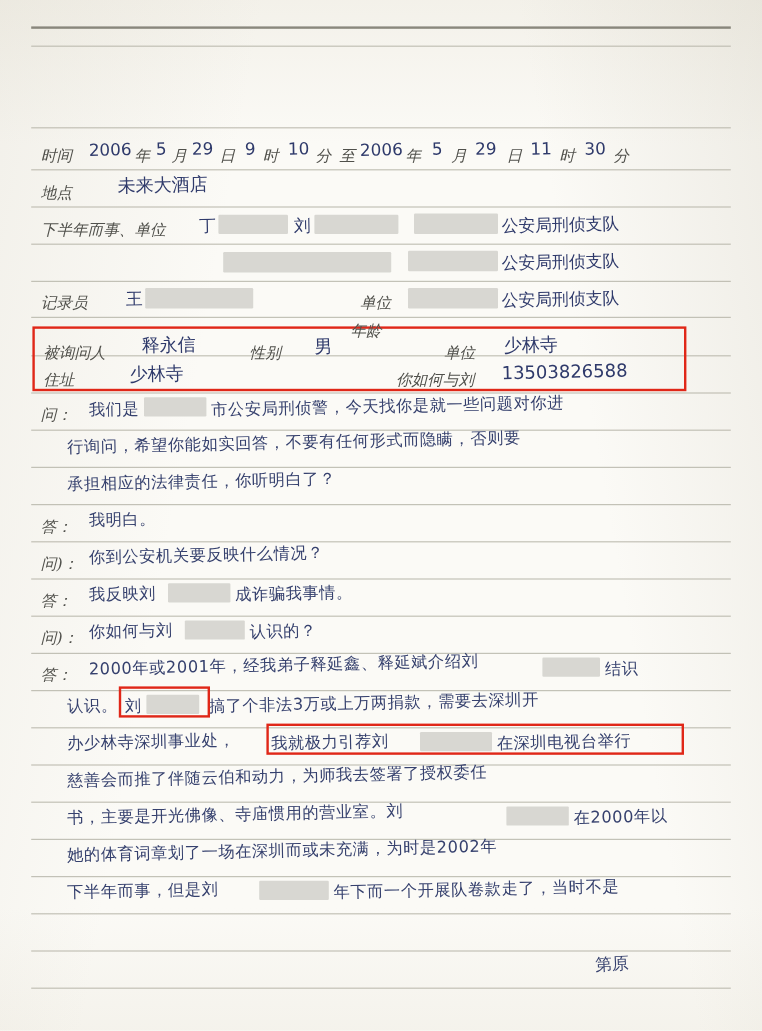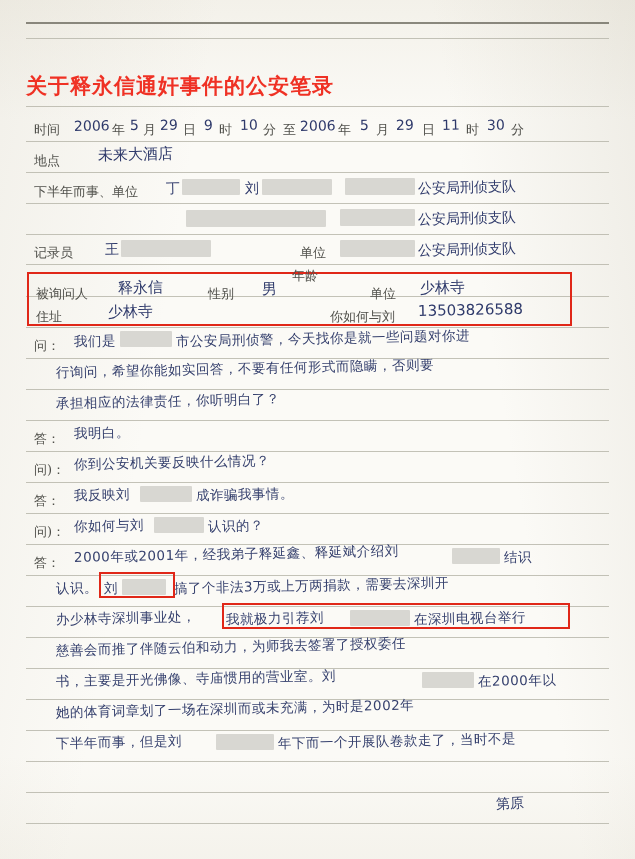--- a/index.html
+++ b/index.html
@@ -78,20 +78,21 @@
     letter-spacing: 1px;
     white-space: nowrap;
   }
 
   .printed {
     position: absolute;
     font-family: "DejaVu Serif", serif;
     font-size: 13px;
     color: #50504b;
     white-space: nowrap;
+    font-style: italic;
   }
   .hand {
     position: absolute;
     font-family: "DejaVu Sans", sans-serif;
     font-size: 14px;
     color: #2f3a6b;
     white-space: nowrap;
     transform: rotate(-1.2deg);
     transform-origin: left center;
   }
@@ -172,21 +173,20 @@
   <div class="rule" style="top:575px;"></div>
   <div class="rule" style="top:606px;"></div>
   <div class="rule" style="top:637px;"></div>
   <div class="rule" style="top:668px;"></div>
   <div class="rule" style="top:699px;"></div>
   <div class="rule" style="top:730px;"></div>
   <div class="rule" style="top:761px;"></div>
   <div class="rule" style="top:792px;"></div>
   <div class="rule" style="top:823px;"></div>
 
-  <div class="redtitle">关于释永信通奸事件的公安笔录</div>
 
   <div class="printed" style="left:34px; top:121px;">时间</div>
   <div class="hand" style="left:74px; top:118px;">2006</div>
   <div class="printed" style="left:112px; top:121px;">年</div>
   <div class="hand" style="left:130px; top:117px;">5</div>
   <div class="printed" style="left:143px; top:121px;">月</div>
   <div class="hand" style="left:160px; top:117px;">29</div>
   <div class="printed" style="left:183px; top:121px;">日</div>
   <div class="hand" style="left:204px; top:117px;">9</div>
   <div class="printed" style="left:219px; top:121px;">时</div>

